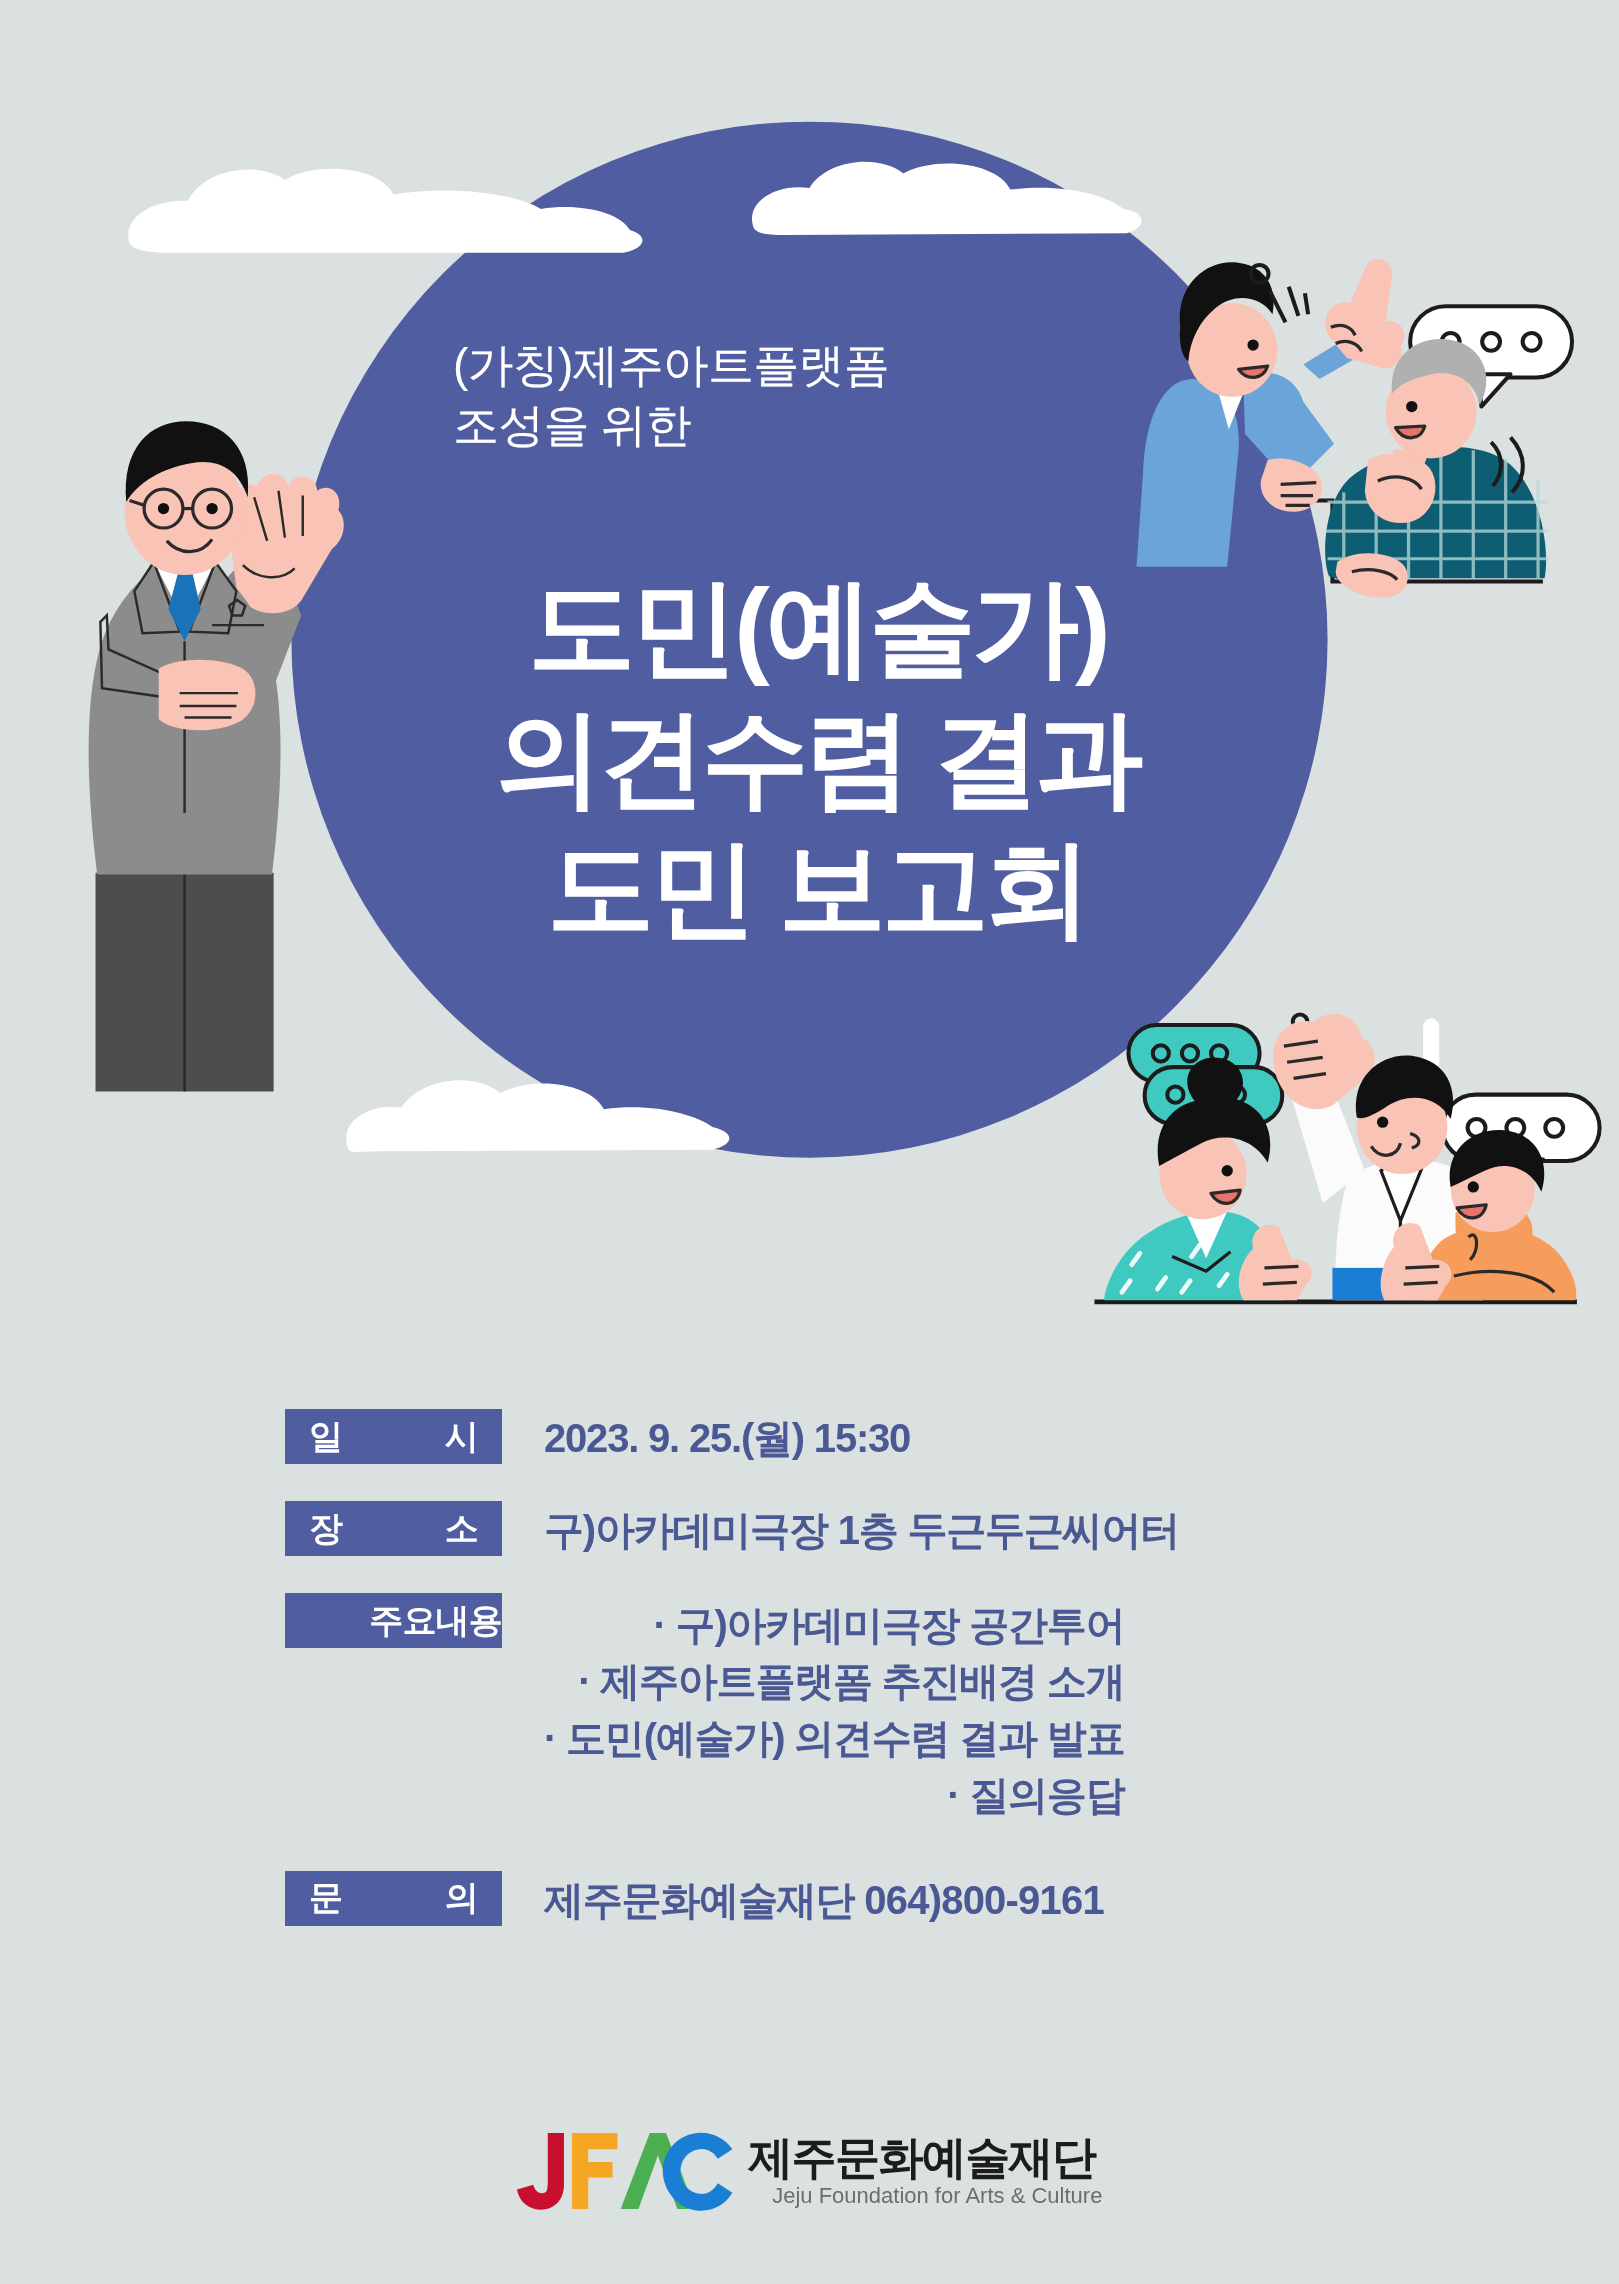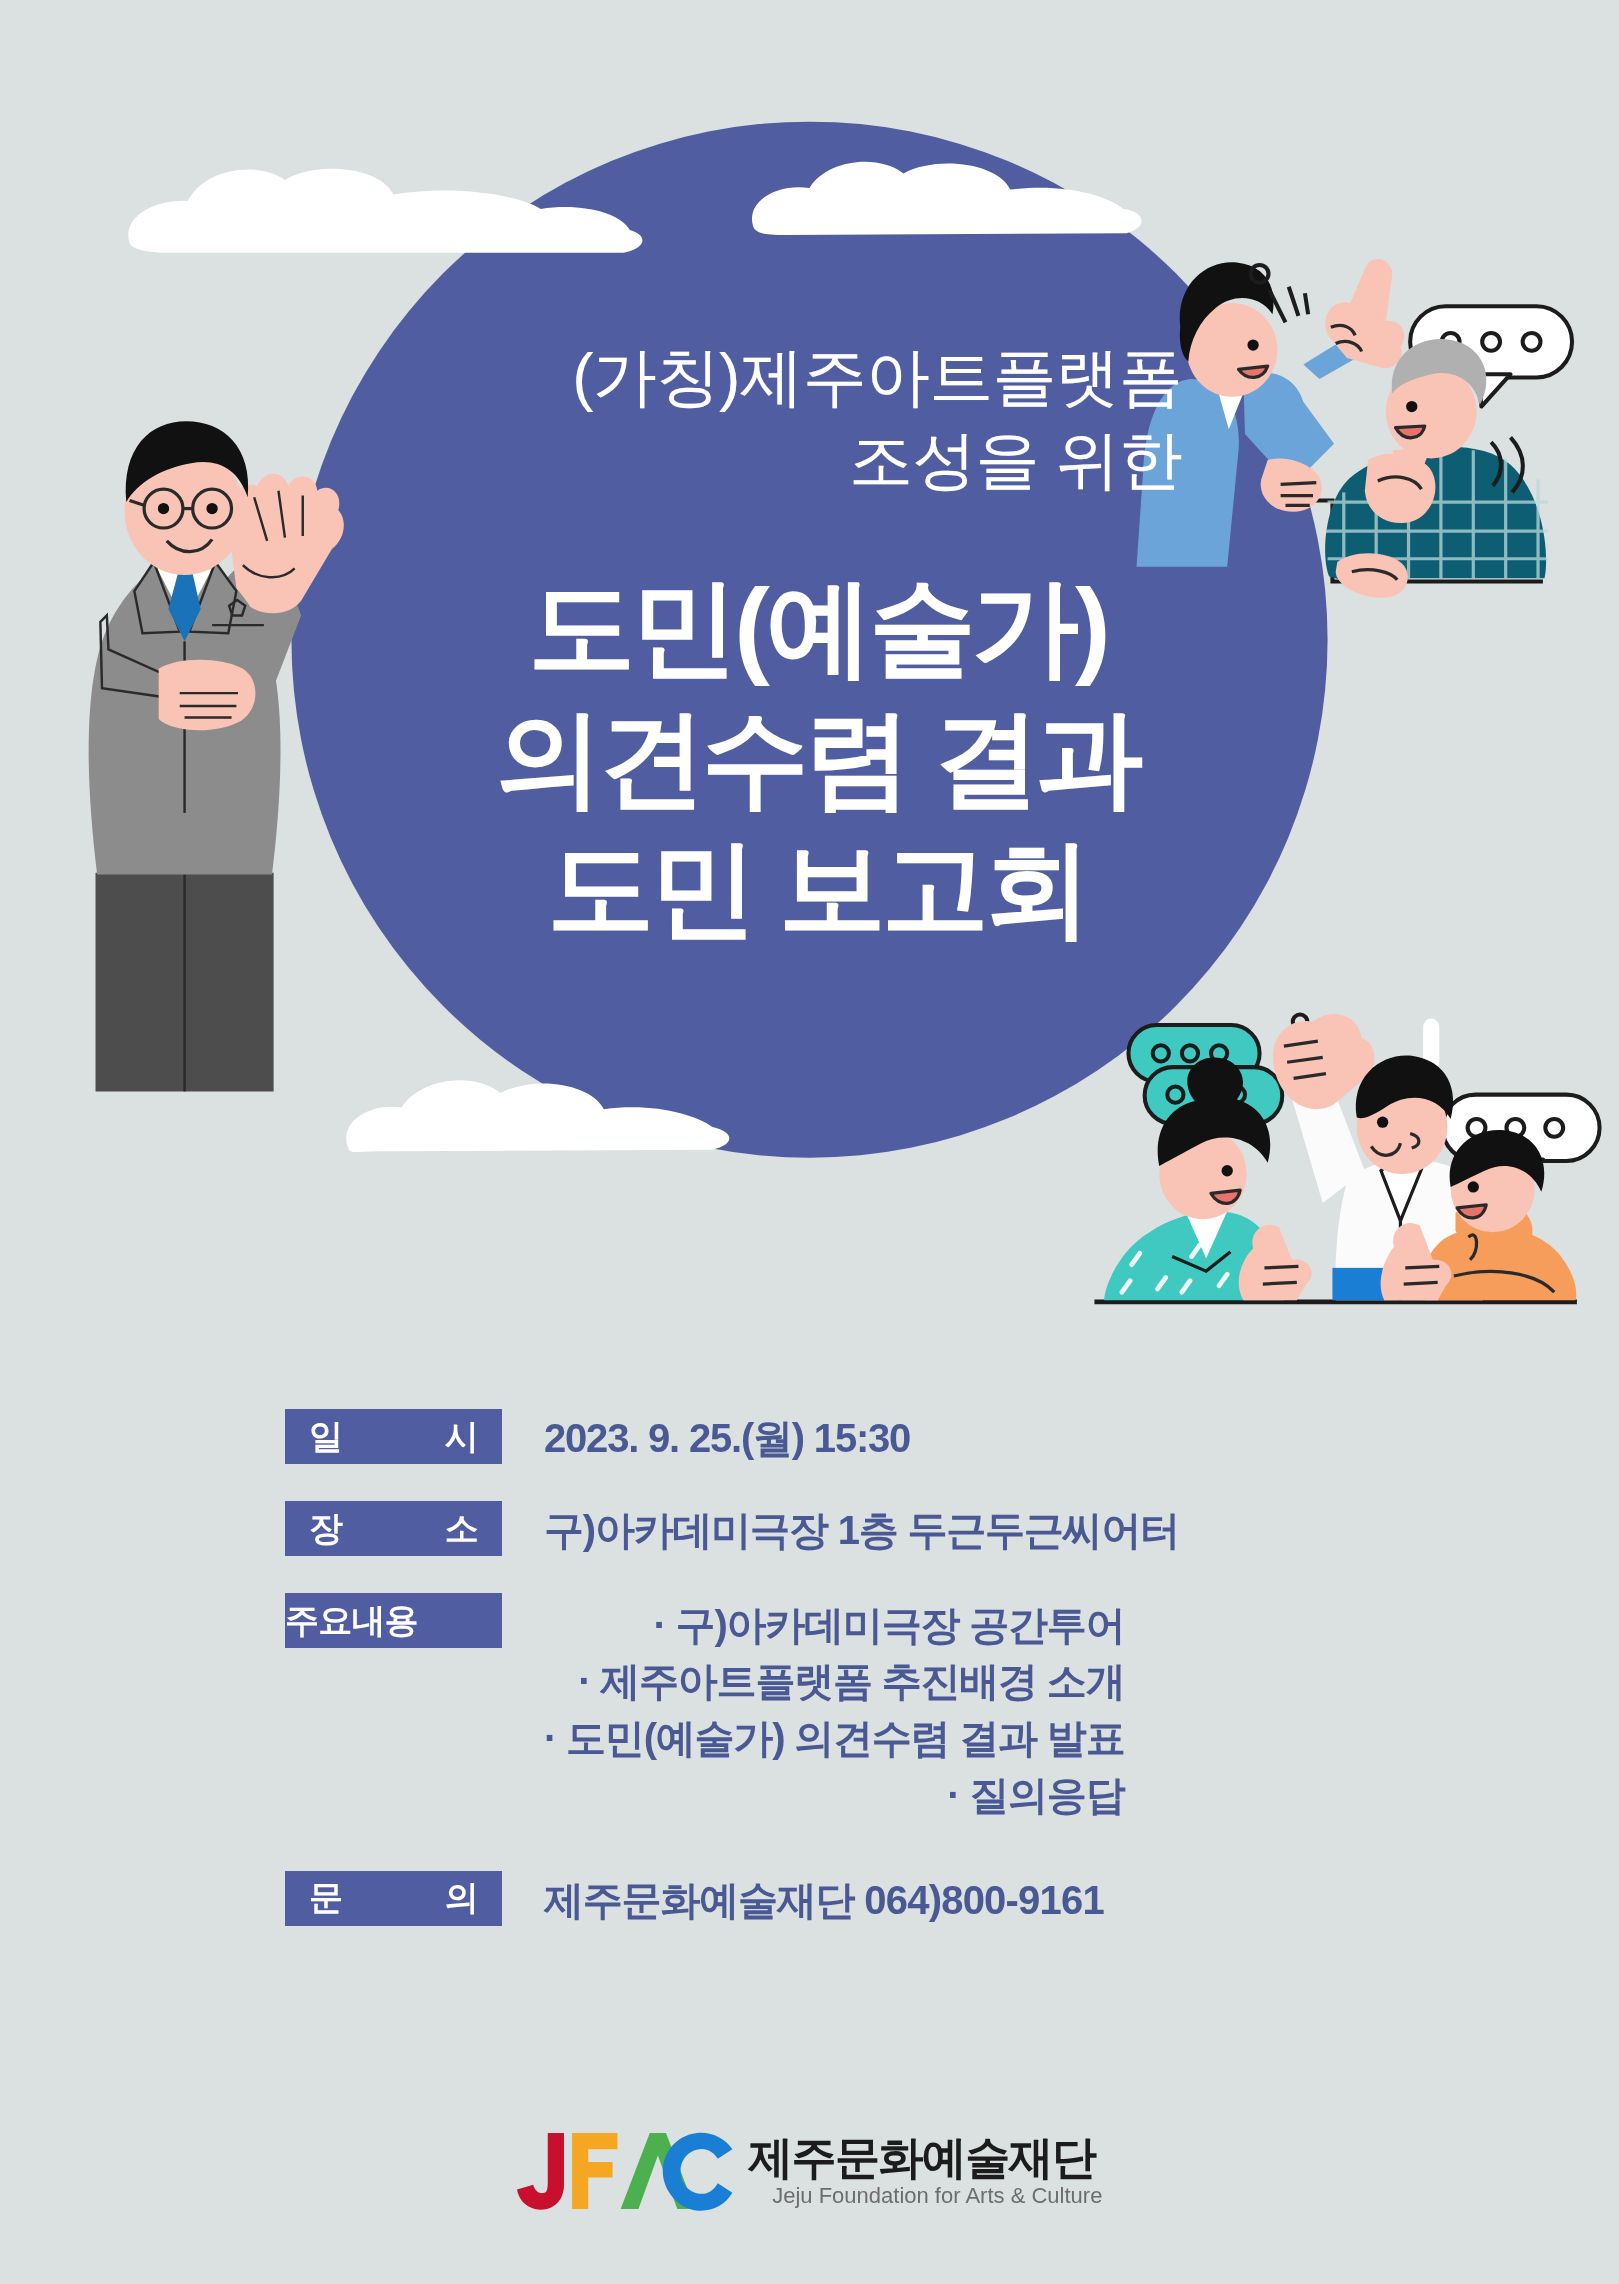--- a/index.html
+++ b/index.html
@@ -14,40 +14,40 @@
   .poster{position:absolute;inset:0;overflow:hidden;background:#dbe1e0;}
 
   
   .art{position:absolute;inset:0;pointer-events:none;}
   .art svg{position:absolute;top:0;left:0;width:1619px;height:2284px;}
 
   
   .hero{position:absolute;left:0;top:0;width:1619px;}
   .subtitle{
     position:absolute;left:453px;top:336px;width:729px;
-    text-align:right;color:#ffffff;
-    font-size:64px;line-height:1.30;font-weight:400;
+    text-align:left;color:#ffffff;
+    font-size:46px;line-height:1.30;font-weight:400;
     letter-spacing:-0.8px;white-space:pre-line;
     text-shadow:0 0 0.8px rgba(255,255,255,.35);
   }
   .title{
     position:absolute;left:348px;top:530px;width:939px;
     text-align:center;color:#ffffff;
     font-size:107px;line-height:1.22;font-weight:700;
     letter-spacing:-4px;white-space:pre-line;margin-top:32px;
   }
 
   
   .info{position:absolute;left:285px;top:1409px;width:1085px;}
   .row{display:flex;align-items:flex-start;margin-bottom:37px;}
   .row:last-child{margin-bottom:0;}
   .badge{
     flex:0 0 auto;width:217px;height:55px;
     background:#505da0;color:#fff;
-    display:flex;align-items:center;justify-content:flex-start;
+    display:flex;align-items:center;justify-content:flex-end;
     font-size:34px;font-weight:700;letter-spacing:-0.8px;
     box-sizing:border-box;
   }
   .badge.spread{justify-content:space-between;padding:0 24px;}
   .rowval{
     margin-left:42px;color:#4a5893;
     font-size:40px;line-height:1.30;font-weight:600;
     letter-spacing:-1.2px;padding-top:3.2px;
   }
   .bullets{margin:0;padding:0;list-style:none;text-align:right;}

